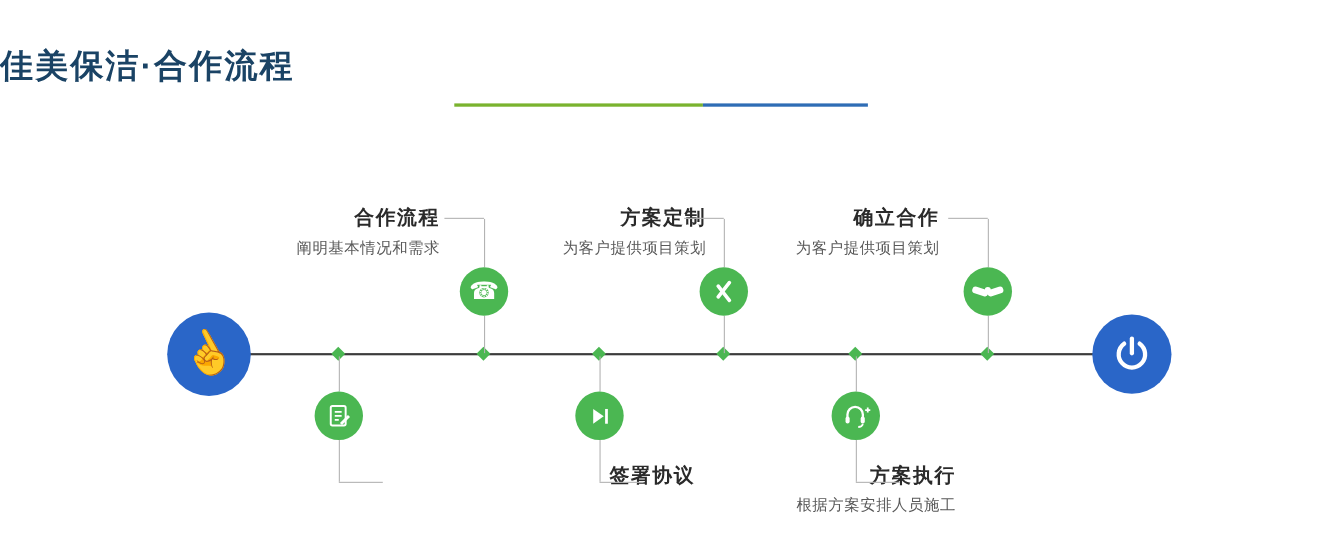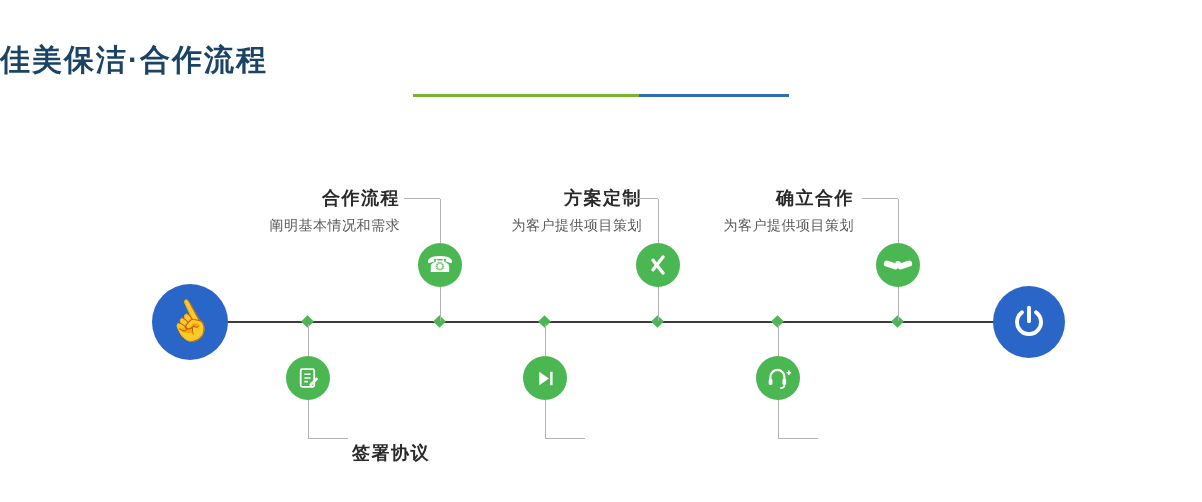--- a/index.html
+++ b/index.html
@@ -47,21 +47,21 @@
   .gcircle .glyph{font-size:22px;line-height:1;}
   .endpoint{
     position:absolute;border-radius:50%;background:#2a66c8;color:#fff;
     display:flex;align-items:center;justify-content:center;
   }
   .endpoint.start{left:152px;top:284px;width:76px;height:76px;}
   .endpoint.end{left:993px;top:286px;width:72px;height:72px;}
   .endpoint .hand-glyph{font-size:38px;line-height:1;transform:rotate(-28deg);}
   
   .label-top{position:absolute;top:187px;width:260px;text-align:right;}
-  .label-bottom{position:absolute;top:442px;width:280px;text-align:left;}
+  .label-bottom{position:absolute;top:421px;width:280px;text-align:right;}
   .step-title{font-size:18px;font-weight:bold;color:#2a2a2a;letter-spacing:1.5px;line-height:22px;}
   .step-desc{font-size:14px;color:#595959;margin-top:7px;letter-spacing:0.5px;line-height:18px;}
 </style>
 </head>
 <body>
 
 <div class="page">
 
   <h1 class="title">佳美保洁·合作流程</h1>
   <div class="divider">
@@ -149,20 +149,24 @@
 
   <div class="vline" style="left:545px;top:324px;height:32px"></div>
   <div class="gcircle" style="left:523px;top:356px">
     <svg width="23" height="23" viewBox="0 0 24 24">
       <path d="M5.5 5l10 7-10 7z" fill="#fff"></path>
       <rect x="16.8" y="5" width="2.6" height="14" fill="#fff"></rect>
     </svg>
   </div>
   <div class="vline" style="left:545px;top:400px;height:38px"></div>
   <div class="hline" style="left:545px;top:438px;width:40px"></div>
+  <div class="label-bottom" style="left:589px">
+    <div class="step-title">方案执行</div>
+    <div class="step-desc">根据方案安排人员施工</div>
+  </div>
 
   <div class="vline" style="left:778px;top:324px;height:32px"></div>
   <div class="gcircle" style="left:756px;top:356px">
     <svg width="28" height="28" viewBox="0 0 24 24">
       <path d="M5.5 14v-3a6 6 0 0 1 12 0v3" fill="none" stroke="#fff" stroke-width="1.8"></path>
       <rect x="4" y="12.5" width="3.2" height="5.5" rx="1.6" fill="#fff"></rect>
       <rect x="15.8" y="12.5" width="3.2" height="5.5" rx="1.6" fill="#fff"></rect>
       <path d="M17.4 18.2c0 1.7-1.9 2.5-3.5 2.5" fill="none" stroke="#fff" stroke-width="1.5"></path>
       <path d="M19.3 7.5h4M21.3 5.5v4" stroke="#fff" stroke-width="1.4" fill="none"></path>
     </svg>

